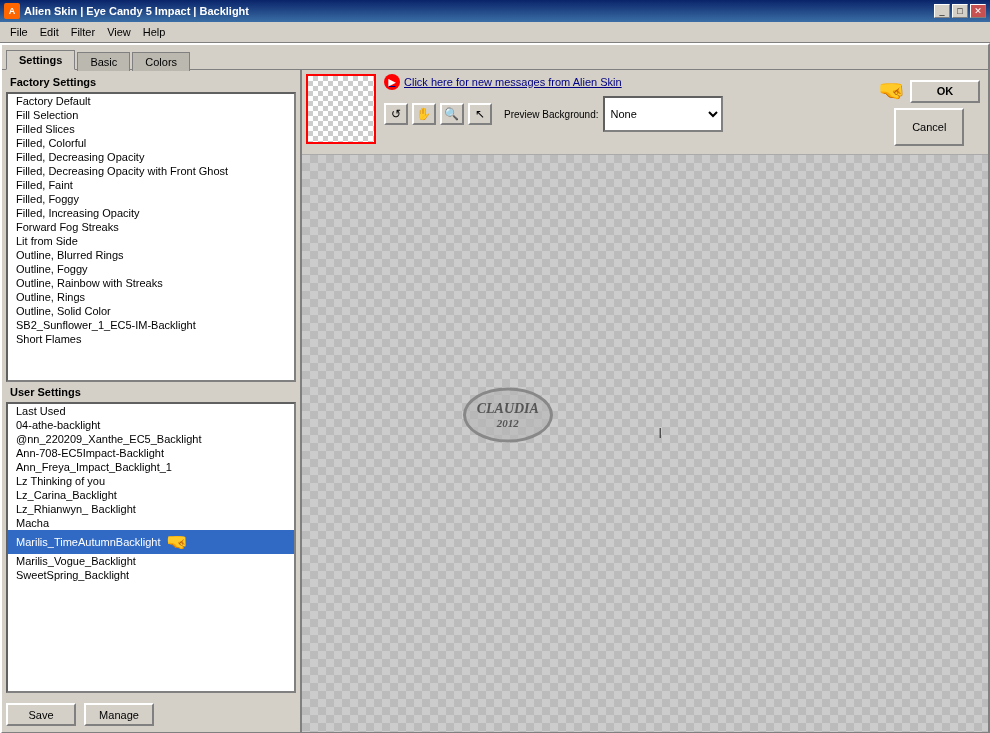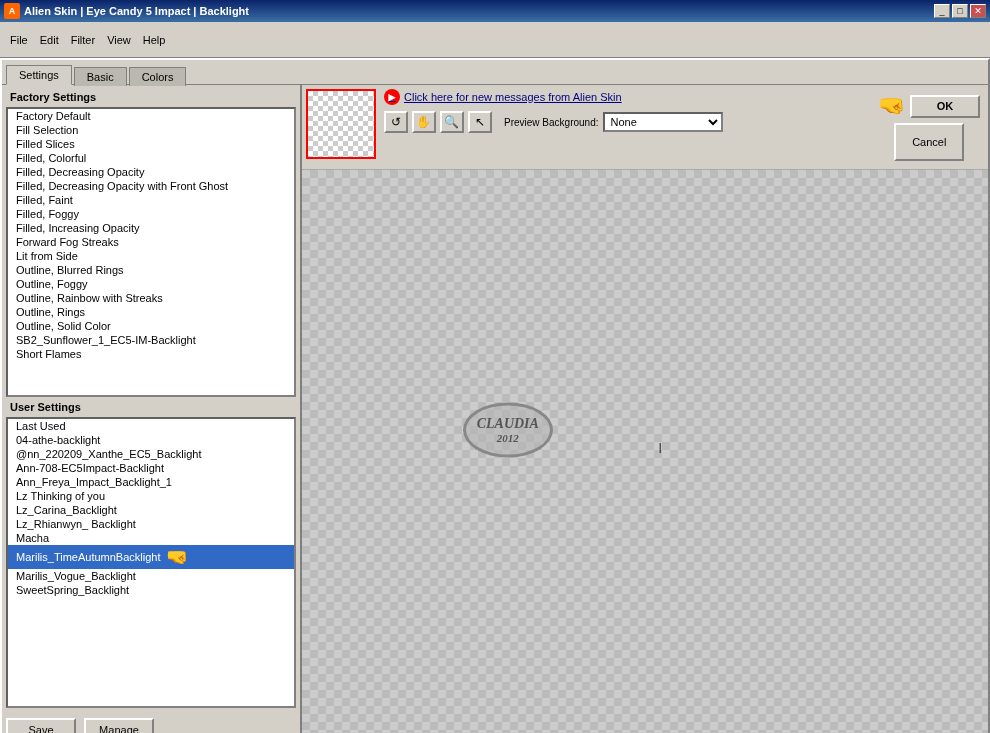--- a/index.html
+++ b/index.html
@@ -50,21 +50,21 @@
       border-top-color: #fff;
       border-left-color: #fff;
       display: flex; align-items: center; justify-content: center;
       font-size: 9px; cursor: pointer; color: #000;
     }
     .tb-btn.close { background: #c75050; color: white; }
 
     
     .menu-bar {
       background: #d4d0c8;
-      height: 36px;
+      height: 21px;
       display: flex;
       align-items: center;
       border-bottom: 1px solid #808080;
       padding: 0 4px;
     }
     .menu-item {
       padding: 2px 6px;
       cursor: pointer;
       font-size: 11px;
     }
@@ -94,21 +94,21 @@
       border: 1px solid #808080;
       border-bottom: none;
       cursor: pointer;
       font-size: 11px;
       position: relative;
       top: 1px;
     }
     .tab.active {
       background: #d4d0c8;
       border-bottom: 1px solid #d4d0c8;
-      font-weight: normal;
+      font-weight: bold;
       z-index: 2;
     }
     .tab:not(.active) {
       background: #bbb8b0;
       top: 2px;
     }
 
     
     .content-area {
       display: flex;
@@ -234,21 +234,21 @@
       width: 24px; height: 22px;
       background: #d4d0c8;
       border: 2px solid #808080;
       border-top-color: #fff;
       border-left-color: #fff;
       display: flex; align-items: center; justify-content: center;
       cursor: pointer; font-size: 12px;
     }
     .preview-bg-label { font-size: 10px; margin-left: 8px; }
     .preview-bg-select {
-      height: 20px;
+      height: 36px;
       font-size: 11px;
       border: 2px solid #808080;
       border-top-color: #606060;
       border-left-color: #606060;
       background: white;
       padding: 0 2px;
       width: 120px;
     }
 
     

